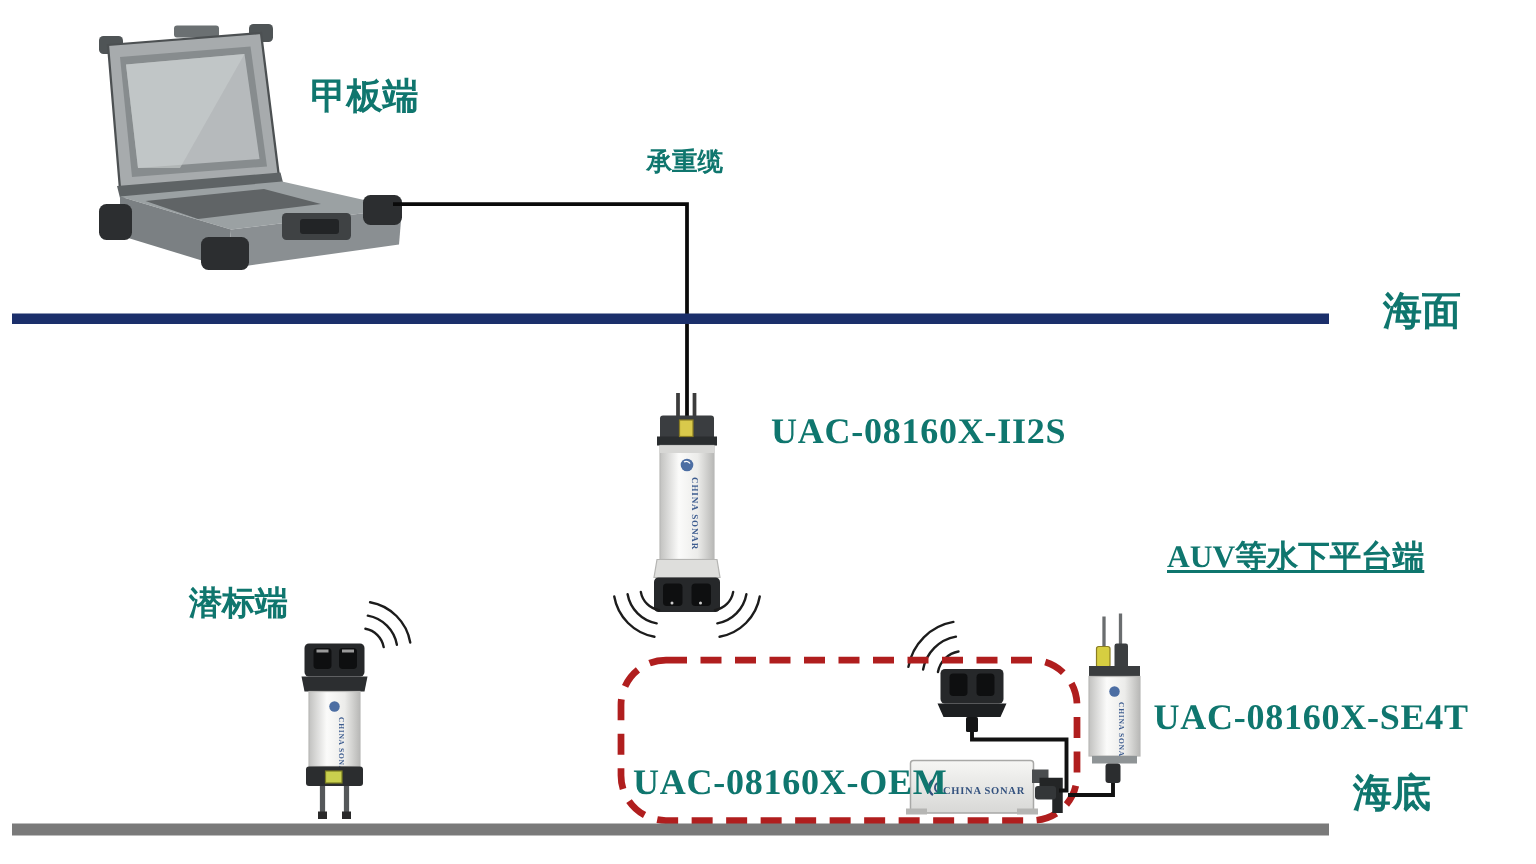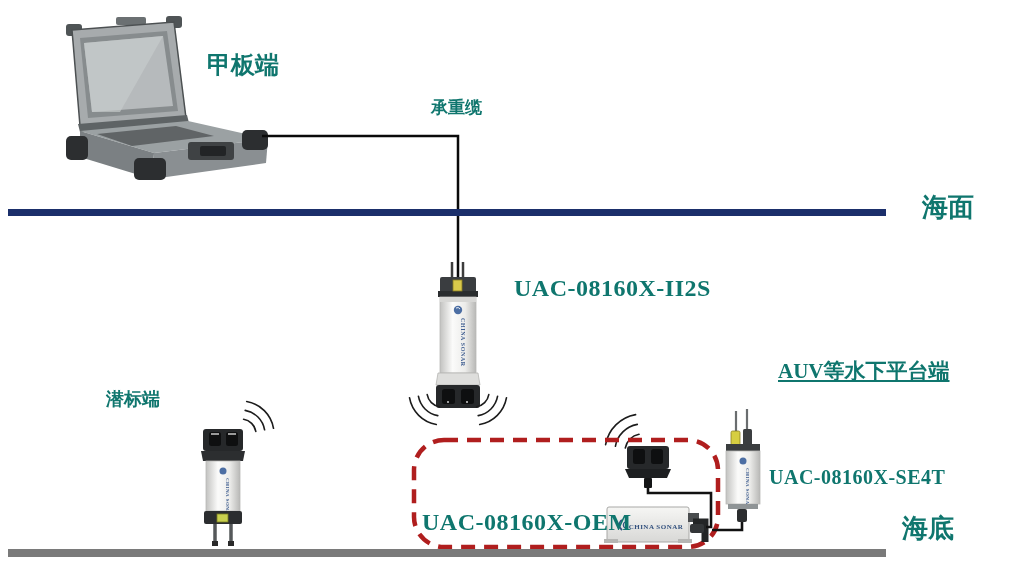--- a/index.html
+++ b/index.html
@@ -9,24 +9,24 @@
   }
   .stage svg { position:absolute; left:0; top:0; }
   .lbl {
     position:absolute; font-weight:700; color:#0f766e; white-space:nowrap;
     font-family:"Liberation Serif","DejaVu Sans",serif; line-height:1.1;
   }
   .lbl-deck   { left:207px; top:52px;  font-size:24px; }
   .lbl-cable  { left:431px; top:99px;  font-size:17px; }
   .lbl-sea    { left:902px; top:194px; font-size:26px;margin-left:20px; }
   .lbl-ii2s   { left:514px; top:275px; font-size:24px; letter-spacing:0.5px; }
-  .lbl-buoy   { left:106px; top:390px; font-size:18px; }
+  .lbl-buoy   { left:126px; top:390px; font-size:22px; }
   .lbl-ie3s   { left:28px;  top:466px; font-size:24px; letter-spacing:0.5px; }
   .lbl-auv    { left:778px; top:360px; font-size:21px;text-decoration:underline; }
-  .lbl-se4t   { left:769px; top:466px; font-size:20px; letter-spacing:0.5px;text-align:right; }
+  .lbl-se4t   { left:769px; top:466px; font-size:24px; letter-spacing:0.5px;text-align:right; }
   .lbl-oem    { left:422px; top:509px; font-size:24px; letter-spacing:0.5px; }
   .lbl-seabed { left:902px; top:515px; font-size:26px; }
 </style>
 </head>
 <body>
 
 <div class="stage">
 
 <svg width="1024" height="576" viewBox="0 0 1024 576">
   <defs>

